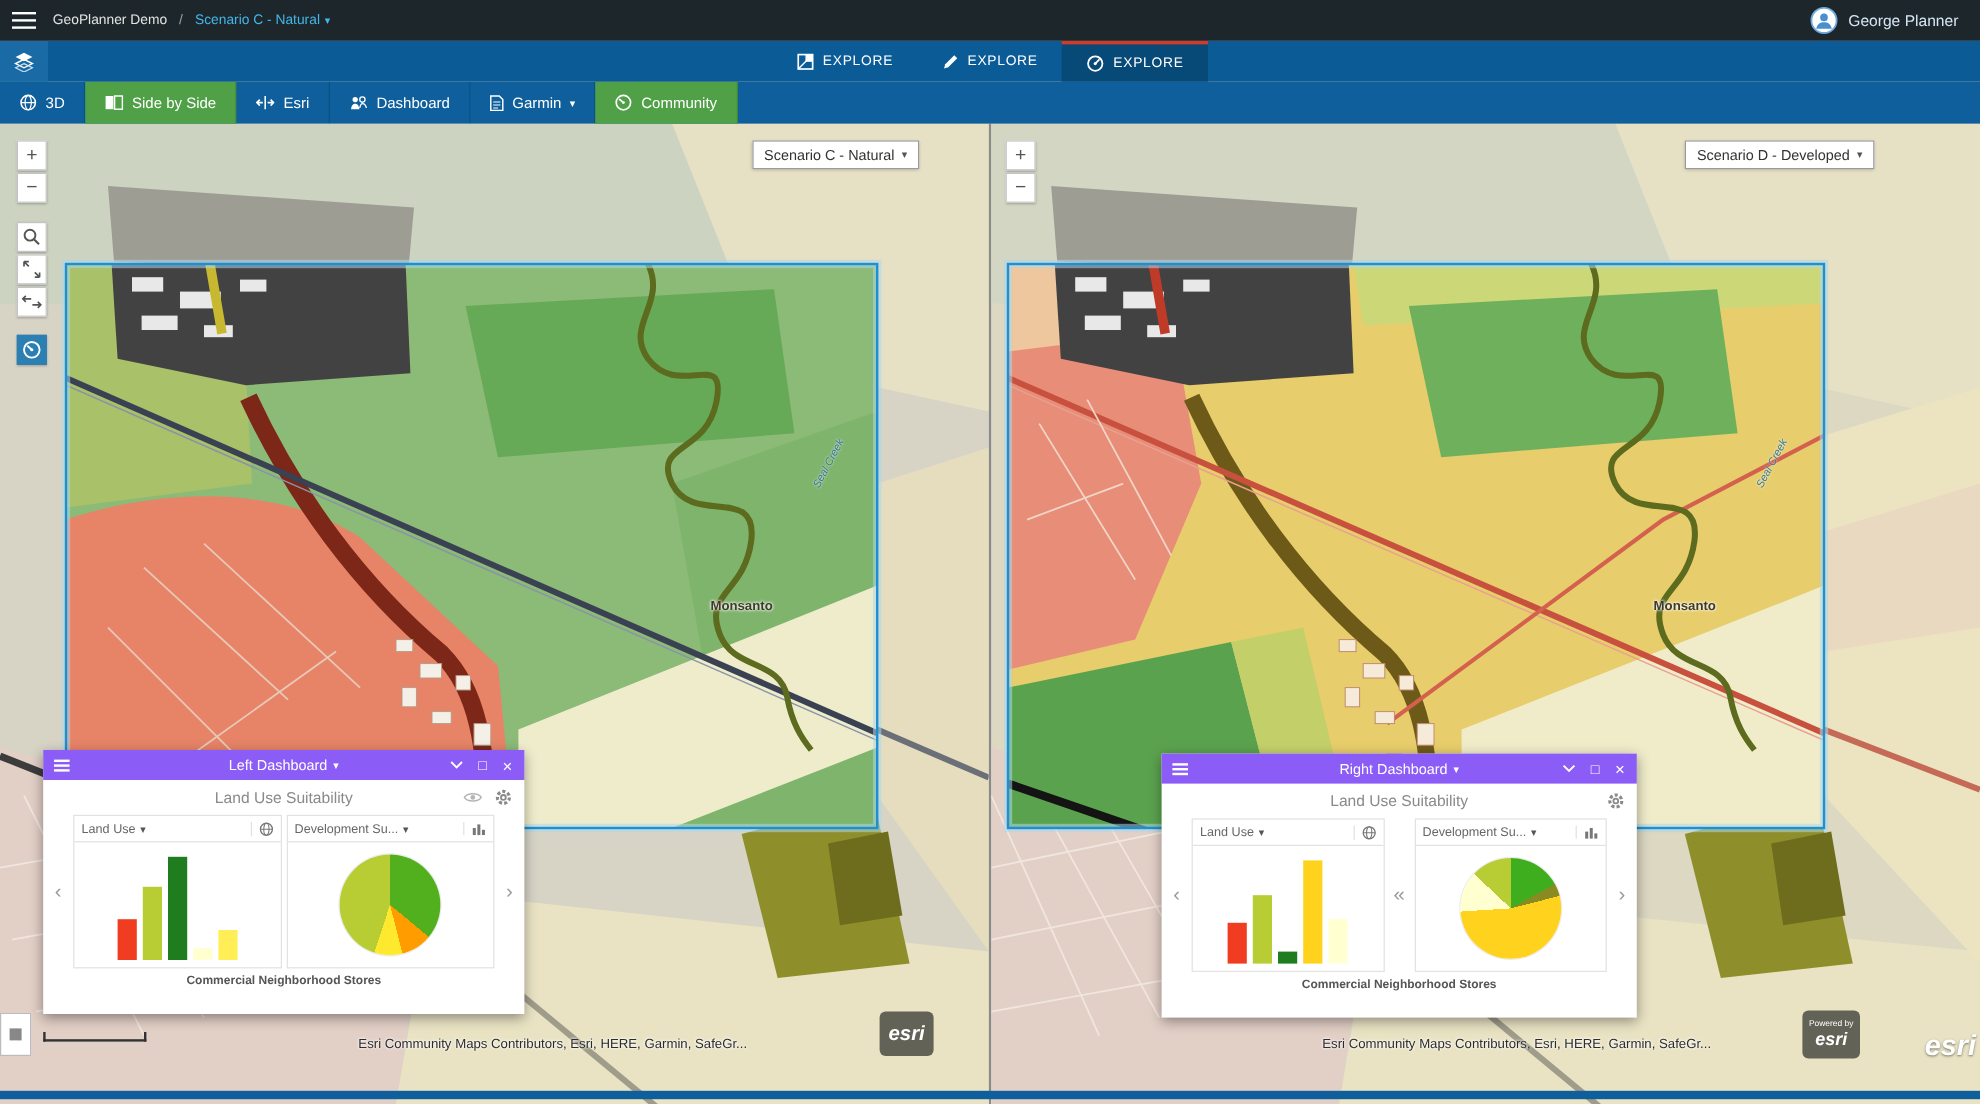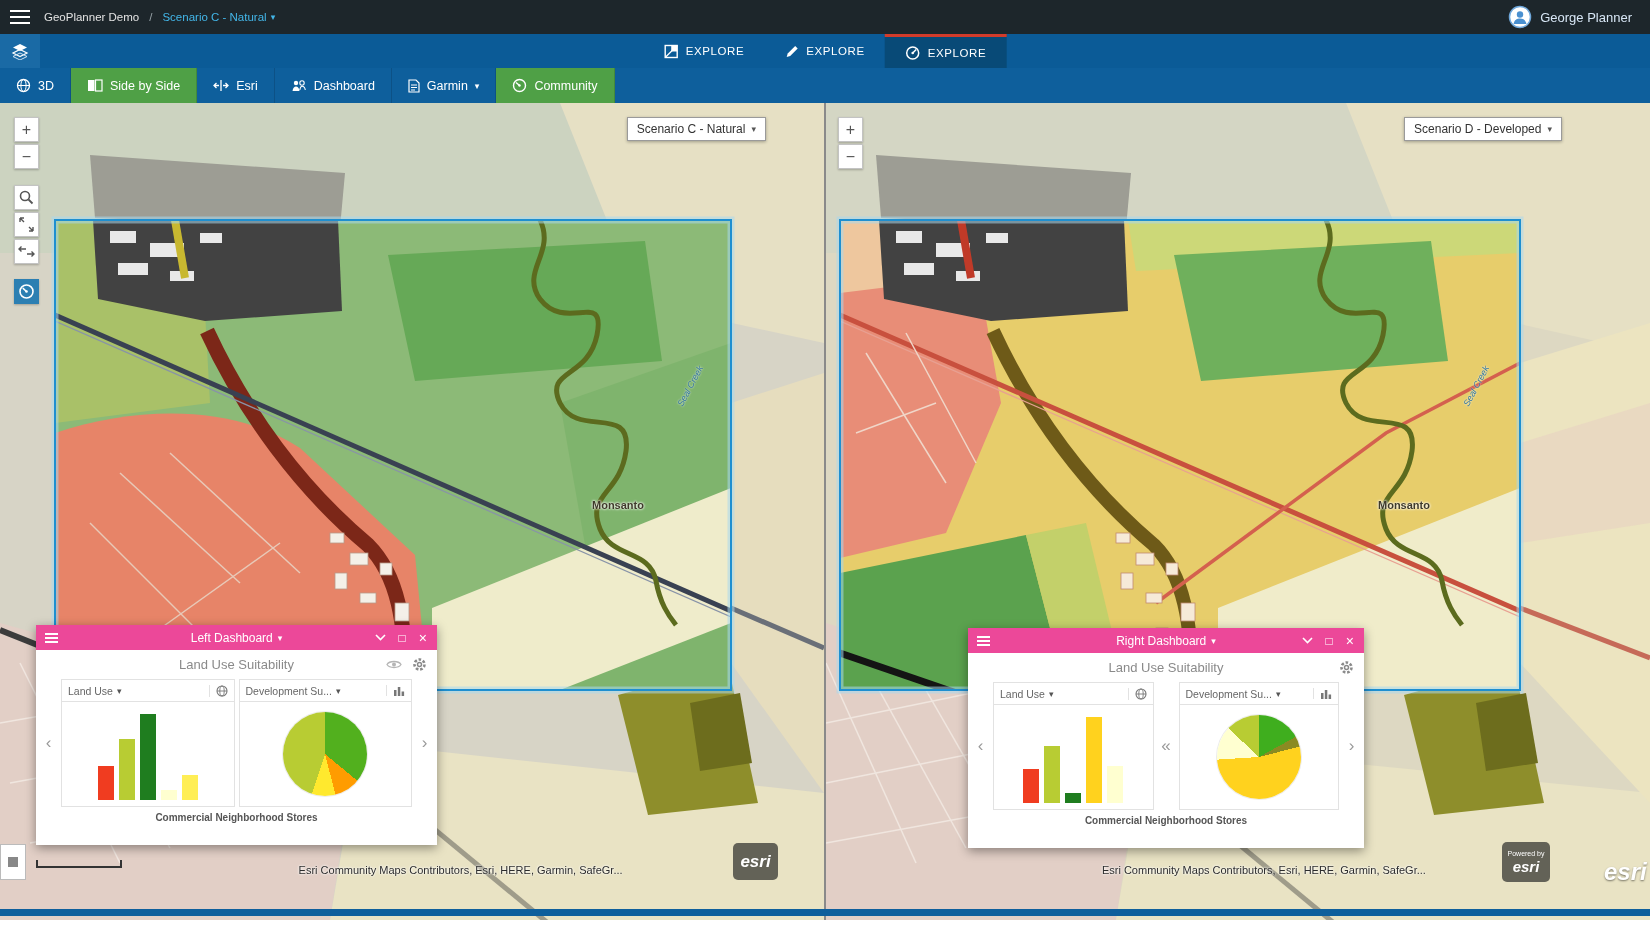--- a/index.html
+++ b/index.html
@@ -49,21 +49,21 @@
   .attribution { position:absolute; bottom:44px; font-size:11px; color:#2c2c2c; text-shadow:0 0 2px #fff,0 0 3px #fff; white-space:nowrap; }
   .esri-chip { position:absolute; background:rgba(62,62,56,.78); border-radius:5px; color:#fff; font-style:italic; font-weight:bold; display:flex; flex-direction:column; align-items:center; justify-content:center; }
   .esri-big { position:absolute; color:#fff; font-style:italic; font-weight:bold; font-size:24px; text-shadow:0 1px 2px rgba(0,0,0,.5); }
   .powered { font-size:7px; font-style:normal; font-weight:normal; line-height:8px; }
   .scalebar { position:absolute; left:36px; bottom:52px; width:86px; height:8px; border-left:2px solid #333; border-right:2px solid #333; border-bottom:2px solid #333; }
   .corner-widget { position:absolute; left:0; bottom:40px; width:26px; height:36px; background:#fff; border:1px solid #bbb; display:flex; align-items:center; justify-content:center; }
   .corner-widget i { width:10px; height:10px; background:#888; display:block; }
 
   
   .dash { position:absolute; width:400px; height:220px; background:#fff; box-shadow:0 3px 10px rgba(0,0,0,.4); z-index:30; }
-  .dash-head { height:25px; background:#ec4899; display:flex; align-items:center; color:#fff; position:relative; cursor:move; }
+  .dash-head { height:25px; background:#8b5cf6; display:flex; align-items:center; color:#fff; position:relative; cursor:move; }
   .dash-burger { width:13px; height:9px; position:relative; margin-left:9px; cursor:pointer; }
   .dash-burger i { position:absolute; left:0; width:13px; height:1.5px; background:#fff; }
   .dash-burger i:nth-child(1){top:0;} .dash-burger i:nth-child(2){top:4px;} .dash-burger i:nth-child(3){top:8px;}
   .dash-title { position:absolute; left:50%; transform:translateX(-50%); font-size:12px; display:flex; gap:5px; align-items:center; white-space:nowrap; cursor:pointer; }
   .dash-winctl { margin-left:auto; display:flex; align-items:center; gap:13px; margin-right:10px; }
   .dash-winctl span { cursor:pointer; font-size:12px; line-height:12px; }
   .dash-sub { height:29px; display:flex; align-items:center; justify-content:center; position:relative; color:#8a8a8a; font-size:13px; }
   .dash-sub .subicons { position:absolute; right:10px; display:flex; gap:10px; align-items:center; }
   .dash-cards { display:flex; align-items:stretch; height:128px; padding:0 2px; }
   .car-arrow { width:21px; display:flex; align-items:center; justify-content:center; color:#9a9a9a; font-size:17px; cursor:pointer; }

